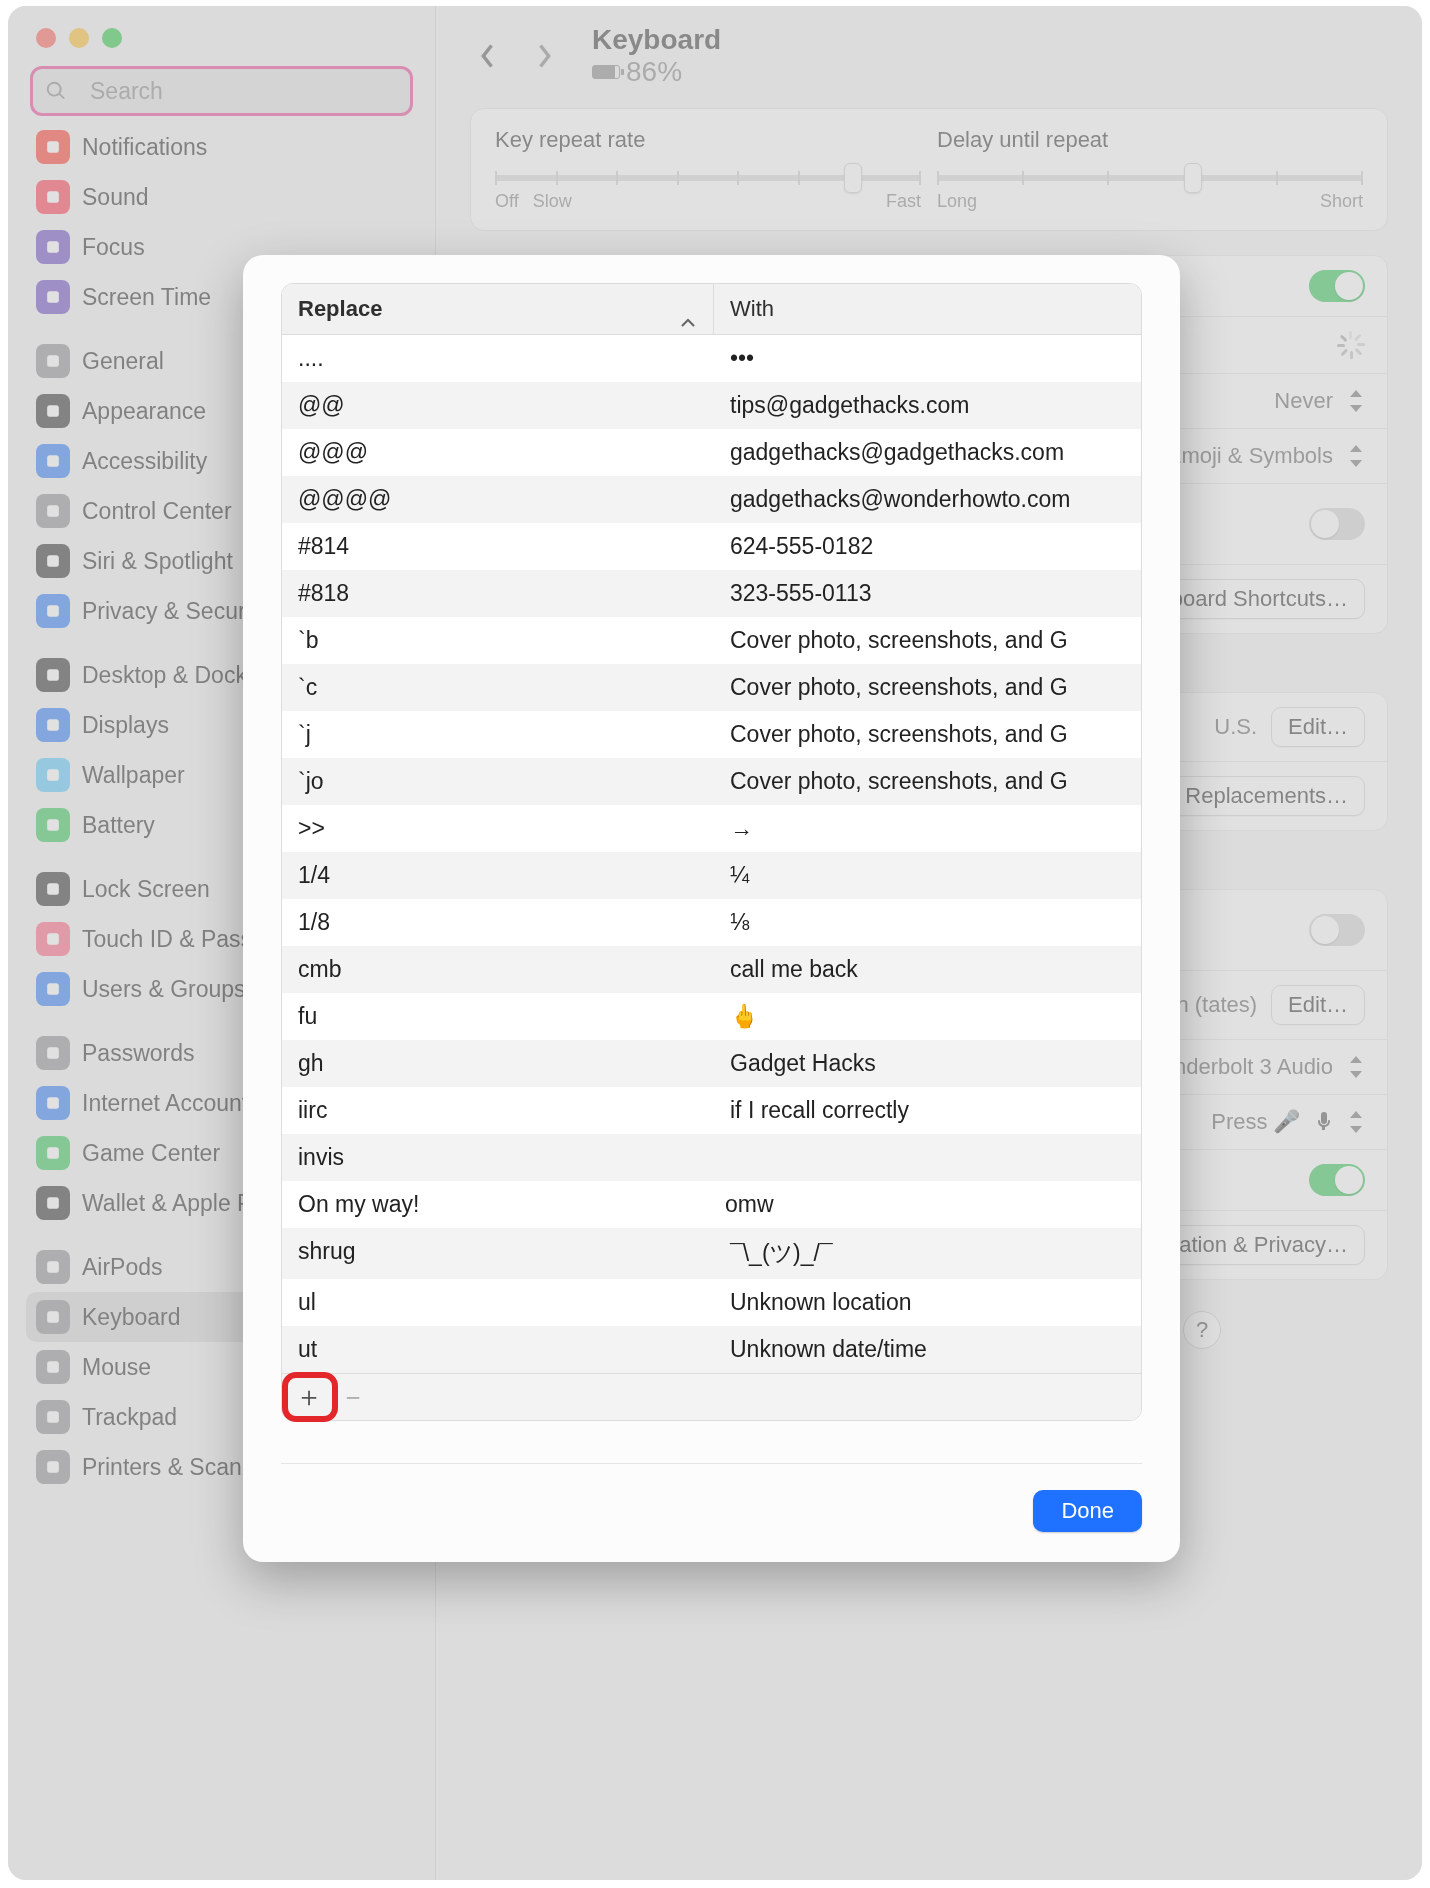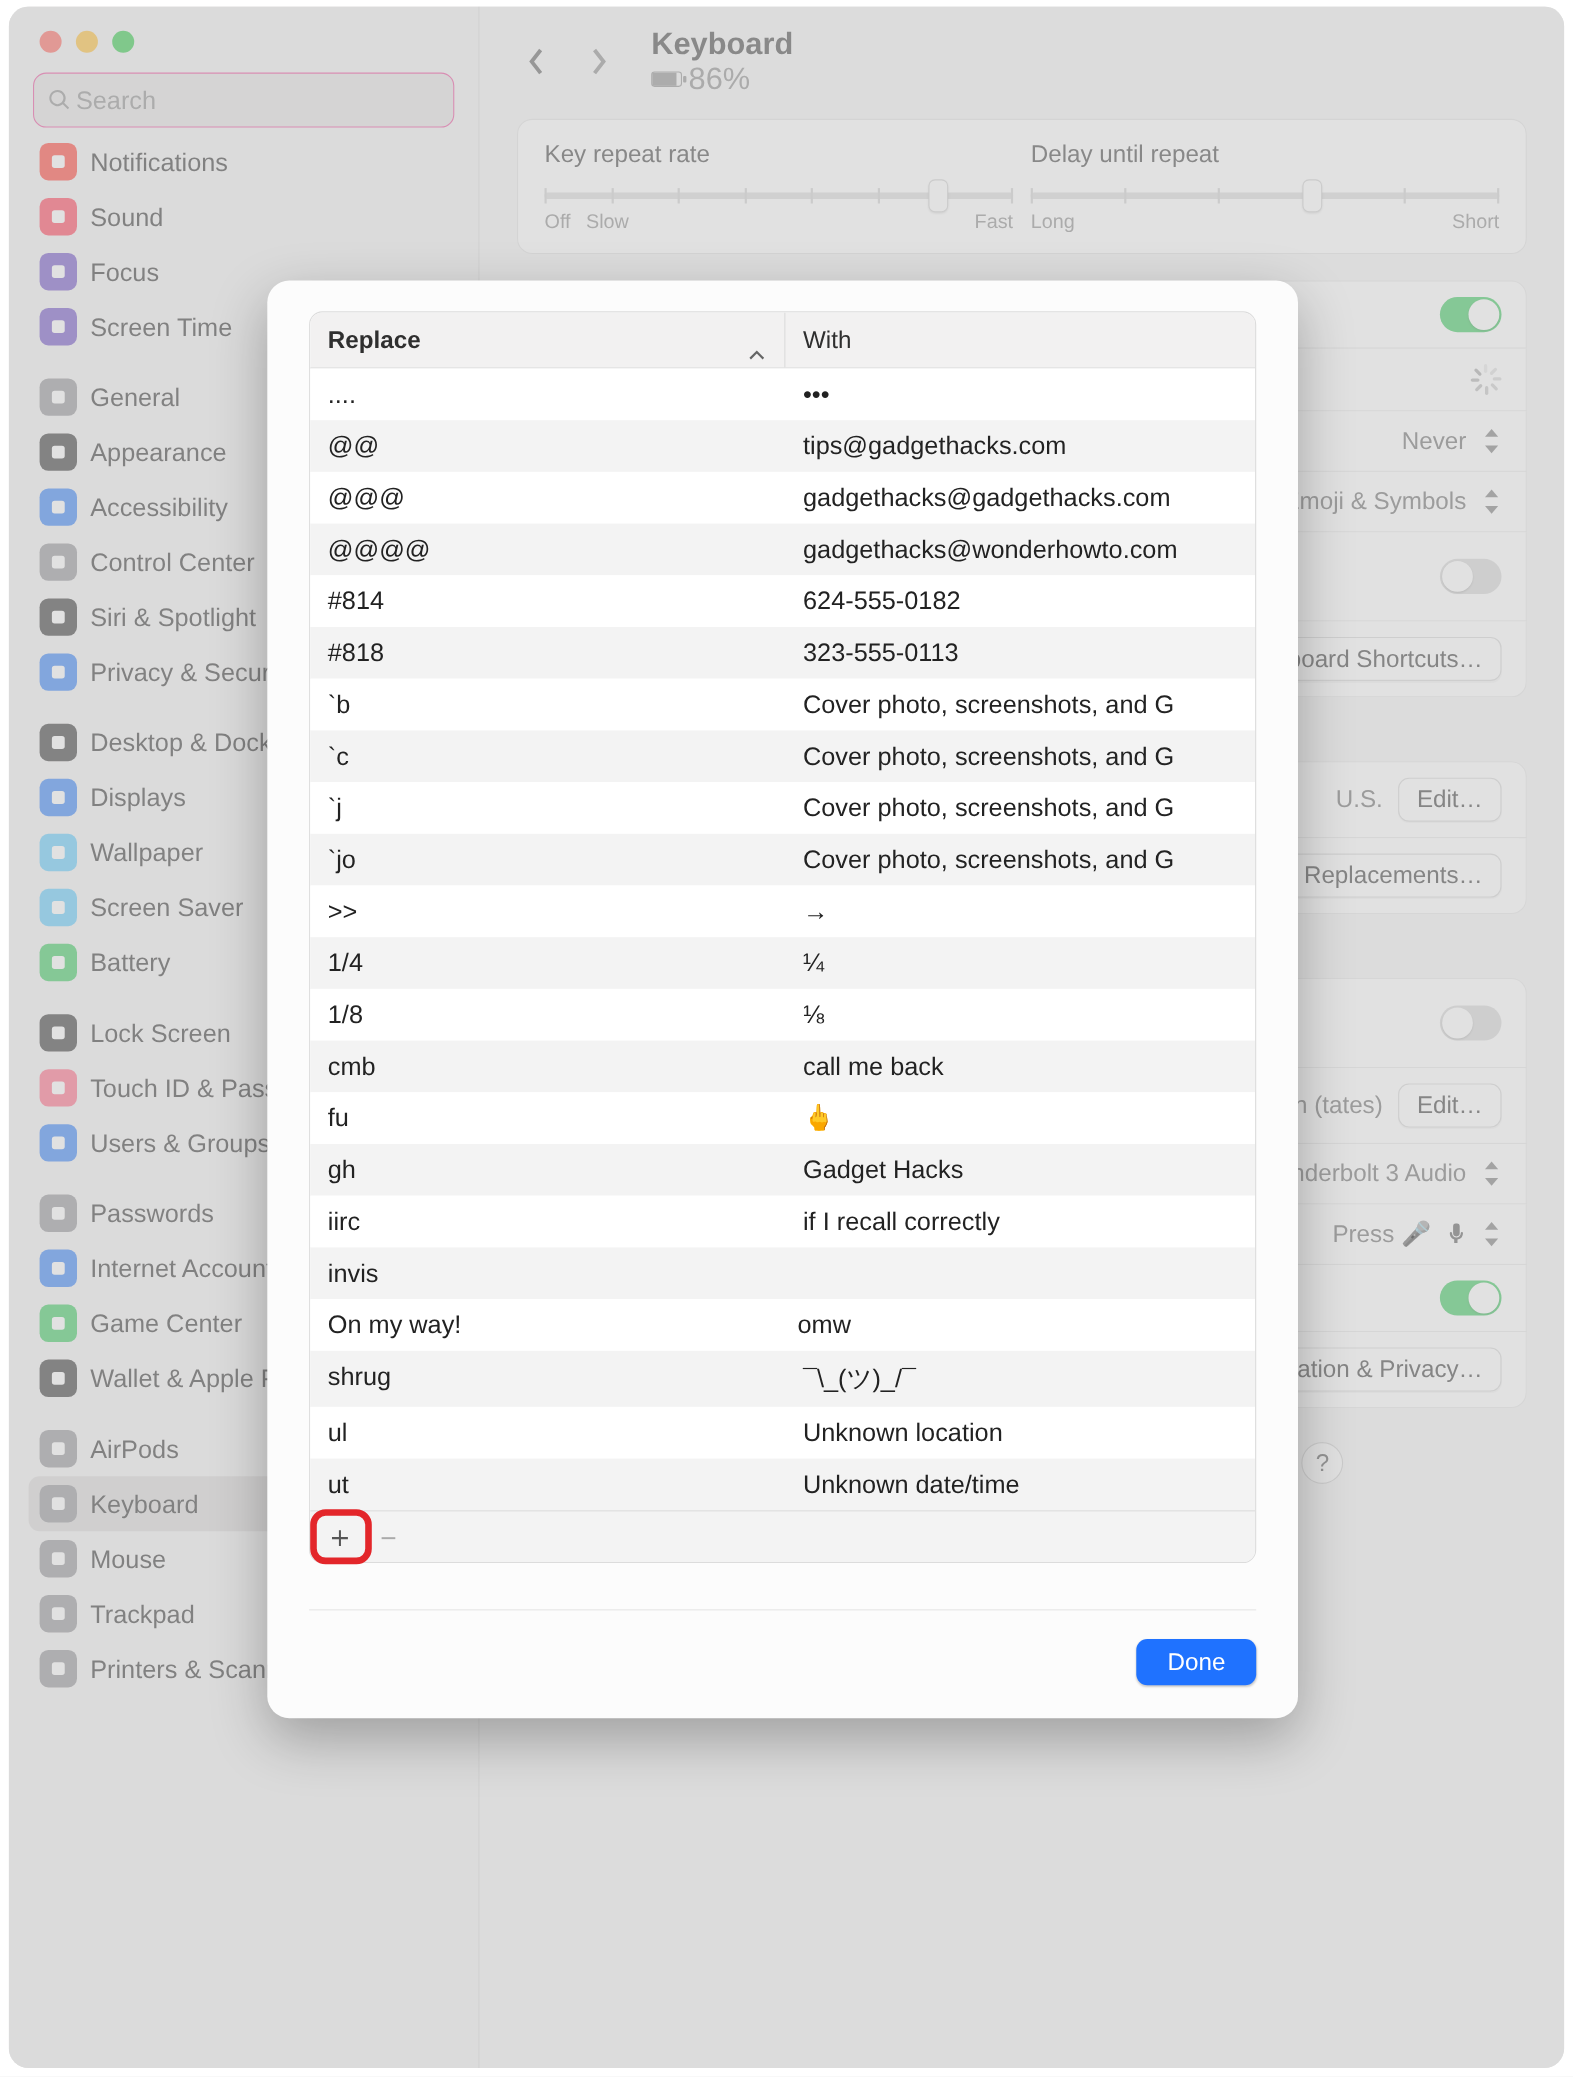--- a/index.html
+++ b/index.html
@@ -43,26 +43,26 @@
       padding: 22px 0 0 28px;
     }
     .dot { width: 20px; height: 20px; border-radius: 50%; }
     .dot.red { background: #ff5f57; }
     .dot.yellow { background: #febc2e; }
     .dot.green { background: #28c840; }
     .search-wrap { padding: 18px 22px 6px 22px; }
     .search {
       display:flex; align-items:center;
       background: #e4e3e3;
-      border: 1px solid #ec4899;
+      border: 3px solid #ec4899;
       border-radius: 12px;
       height: 50px;
       padding: 0 12px;
       color: #8a8a8a;
-      gap: 4px;
+      gap: 23px;
     }
     .search svg { width: 22px; height: 22px; fill: #8b8b8b; }
     .search span { font-size: 23px; color:#898989;}
     .sidebar-scroll {
       overflow: hidden;
       flex:1;
       padding: 0 12px 10px 18px;
     }
     .sidebar-group { margin-top: 14px; }
     .sidebar-item {
@@ -333,28 +333,20 @@
         </div>
         <div class="sidebar-item">
           <div class="ic bg-teal">
             <svg viewBox="0 0 24 24">
               <rect x="5" y="5" width="14" height="14" rx="3"></rect>
             </svg>
           </div>
           <span>Wallpaper</span>
         </div>
         <div class="sidebar-item">
-          <div class="ic bg-teal">
-            <svg viewBox="0 0 24 24">
-              <rect x="5" y="5" width="14" height="14" rx="3"></rect>
-            </svg>
-          </div>
-          <span>Screen Saver</span>
-        </div>
-        <div class="sidebar-item">
           <div class="ic bg-green">
             <svg viewBox="0 0 24 24">
               <rect x="5" y="5" width="14" height="14" rx="3"></rect>
             </svg>
           </div>
           <span>Battery</span>
         </div>
         <div class="sidebar-group"></div>
         <div class="sidebar-item">
           <div class="ic bg-black">

